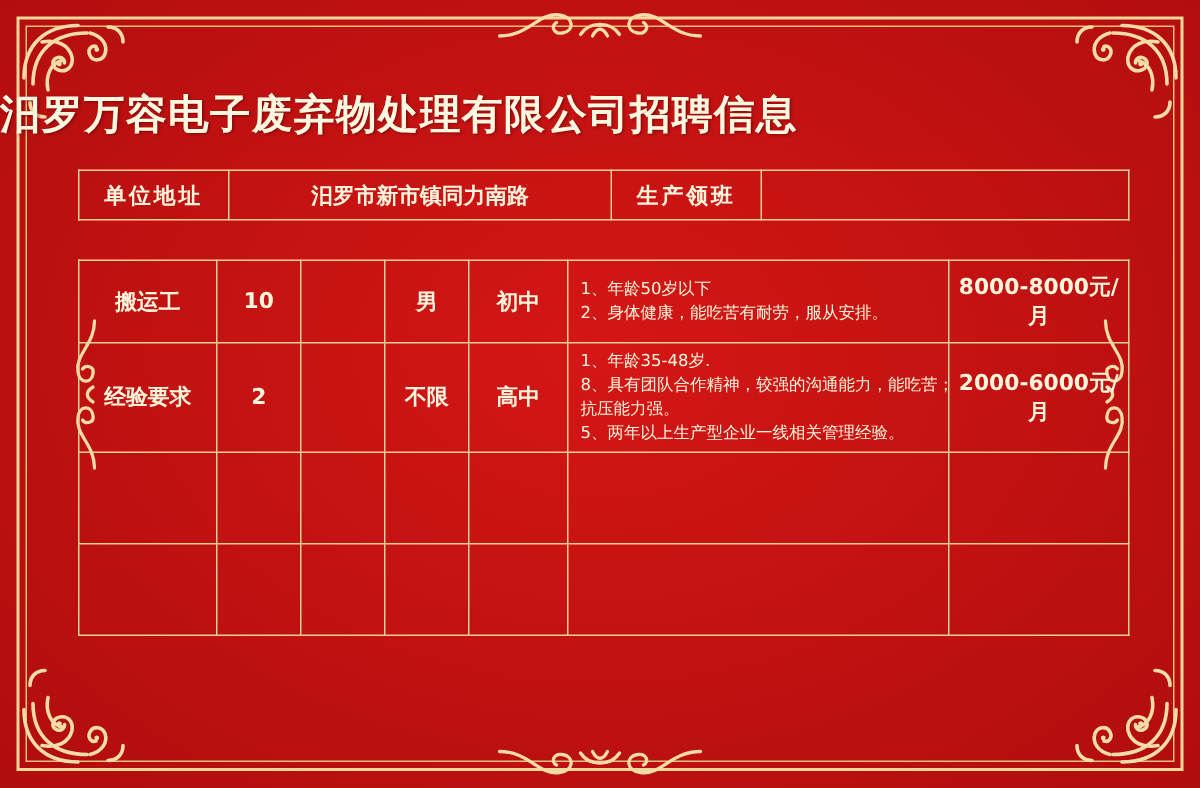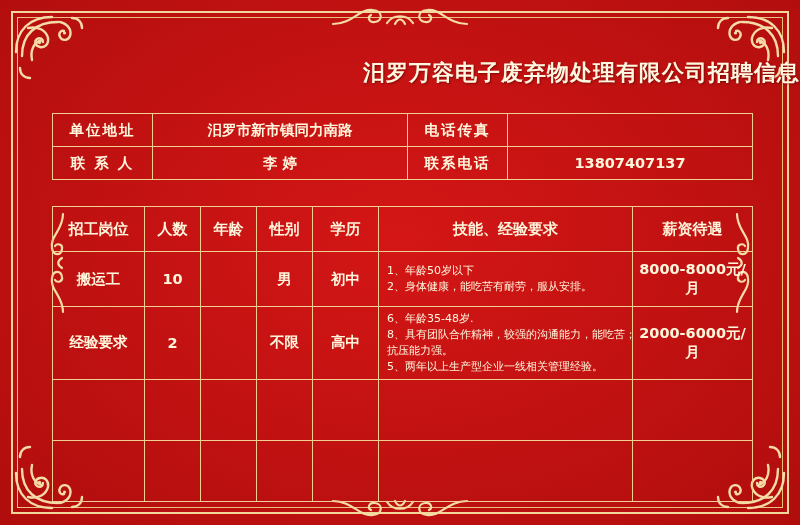--- a/index.html
+++ b/index.html
@@ -57,23 +57,23 @@
   .edge-top { top: 4px; left: 50%; transform: translateX(-50%); }
   .edge-bottom { bottom: 4px; left: 50%; transform: translateX(-50%) scaleY(-1); }
   .edge-left { left: 2px; top: 50%; transform: translateY(-50%) rotate(-90deg); }
   .edge-right { right: 2px; top: 50%; transform: translateY(-50%) rotate(90deg); }
 
   .title {
     position: absolute;
     top: 58px;
     left: 0;
     width: 100%;
-    text-align: right;
+    text-align: left;
     color: #fff8e0;
-    font-size: 22px;
+    font-size: 27px;
     font-weight: bold;
     letter-spacing: 1px;
     text-shadow: 1px 1px 2px rgba(90,0,0,0.6);
     font-family: "DejaVu Sans", "Liberation Sans", sans-serif;
   }
 
   .content {
     position: absolute;
     left: 52px;
     top: 113px;
@@ -237,52 +237,37 @@
       <colgroup>
         <col style="width:100px">
         <col style="width:255px">
         <col style="width:100px">
         <col style="width:245px">
       </colgroup>
       <tbody>
         <tr>
           <td class="lbl">单位地址</td>
           <td>汨罗市新市镇同力南路</td>
-          <td class="lbl">电话传真</td>
+          <td class="lbl">生产领班</td>
           <td></td>
-        </tr>
-        <tr>
-          <td class="lbl">联 系 人</td>
-          <td>李  婷</td>
-          <td class="lbl">联系电话</td>
-          <td>13807407137</td>
         </tr>
       </tbody>
     </table>
 
     <table class="jobs-table">
       <colgroup>
         <col style="width:92px">
         <col style="width:56px">
         <col style="width:56px">
         <col style="width:56px">
         <col style="width:66px">
         <col style="width:254px">
         <col style="width:120px">
       </colgroup>
       <tbody>
-        <tr>
-          <td class="hdr">招工岗位</td>
-          <td class="hdr">人数</td>
-          <td class="hdr">年龄</td>
-          <td class="hdr">性别</td>
-          <td class="hdr">学历</td>
-          <td class="hdr">技能、经验要求</td>
-          <td class="hdr">薪资待遇</td>
-        </tr>
 
         <tr>
           <td class="cell">搬运工</td>
           <td class="cell">10</td>
           <td class="cell"></td>
           <td class="cell">男</td>
           <td class="cell">初中</td>
           <td class="cell req">
             <div>1、年龄50岁以下</div>
             <div>2、身体健康，能吃苦有耐劳，服从安排。</div>
@@ -290,21 +275,21 @@
           <td class="cell">8000-8000元/月</td>
         </tr>
 
         <tr>
           <td class="cell3">经验要求</td>
           <td class="cell3">2</td>
           <td class="cell3"></td>
           <td class="cell3">不限</td>
           <td class="cell3">高中</td>
           <td class="cell3 req">
-            <div>6、年龄35-48岁.</div>
+            <div>1、年龄35-48岁.</div>
             <div>8、具有团队合作精神，较强的沟通能力，能吃苦；</div>
             <div>抗压能力强。</div>
             <div>5、两年以上生产型企业一线相关管理经验。</div>
           </td>
           <td class="cell3">2000-6000元/月</td>
         </tr>
 
         <tr>
           <td class="blank"></td>
           <td class="blank"></td>

